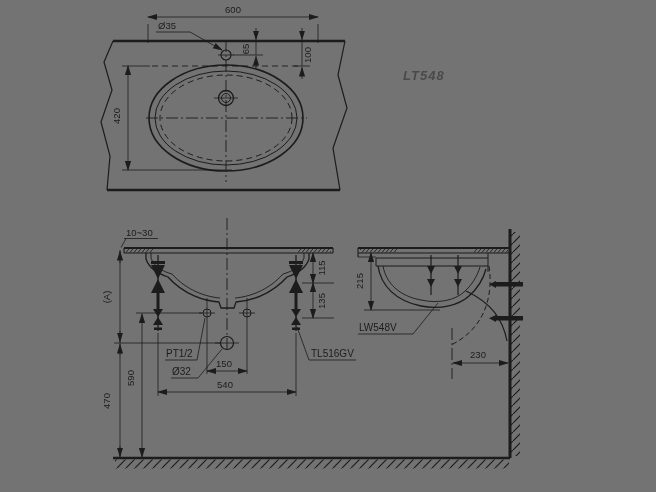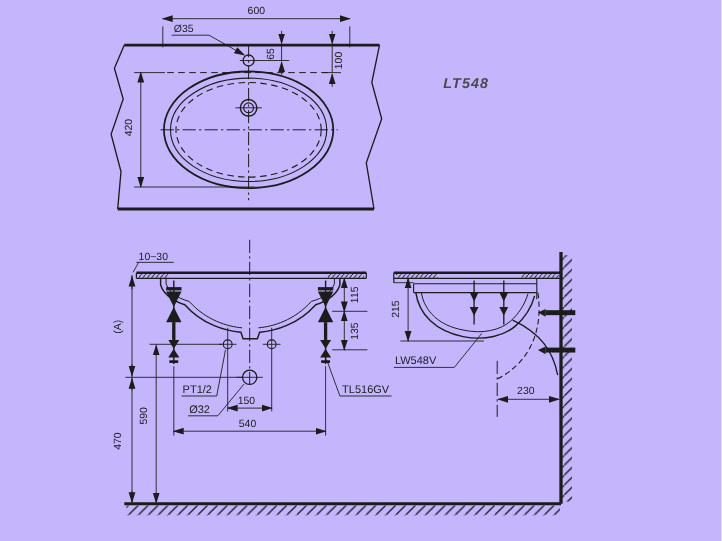--- a/index.html
+++ b/index.html
@@ -1,16 +1,16 @@
 <!DOCTYPE html>
 <html><head>
 <meta charset="utf-8">
 <style>
   html,body{margin:0;padding:0;background:#ffffff;}
-  .canvas{position:relative;width:656px;height:492px;background:#c4b5fd;overflow:hidden;}
+  .canvas{position:relative;width:656px;height:492px;background:#737373;overflow:hidden;}
   svg text{font-family:"Liberation Sans",sans-serif;font-size:9.5px;fill:#1c1c1c;}
   svg text.lbl{font-size:10px;}
   svg text.model{font-size:13px;font-style:italic;font-weight:600;fill:#4a4a4a;letter-spacing:1px;}
   svg line, svg path, svg ellipse, svg circle, svg rect{vector-effect:non-scaling-stroke;}
 </style>
 </head>
 <body>
 
 <div class="canvas">
 <svg width="656" height="492" viewBox="0 0 656 492">

